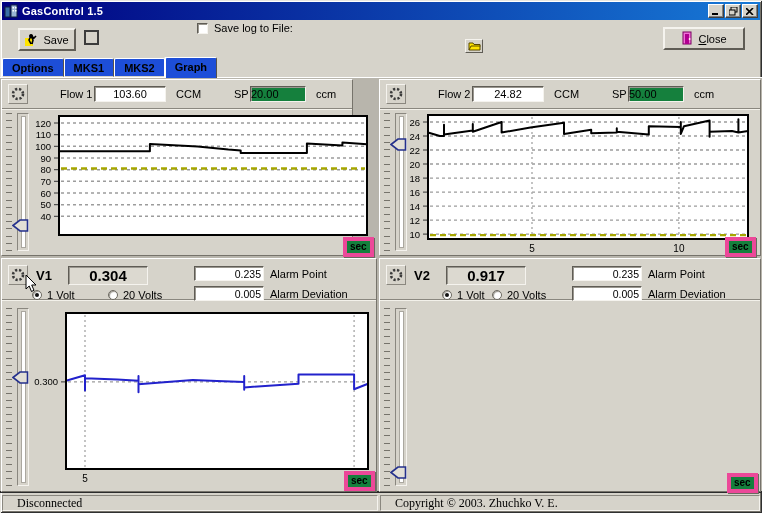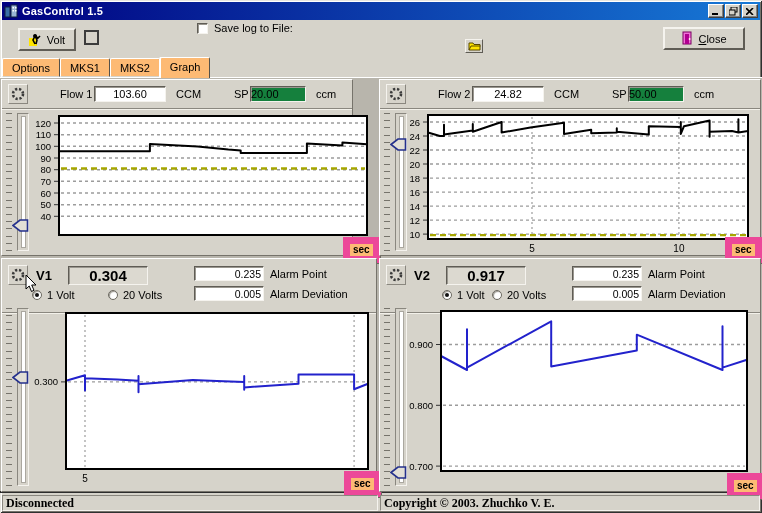--- a/index.html
+++ b/index.html
@@ -33,38 +33,38 @@
   #savelog-label { position:absolute; left:214px; top:22px; }
   #file-input { position:absolute; left:196px; top:37px; width:268px; height:17px;
     border:1px solid; border-color:#5f5c55 #f5f3ee #f5f3ee #5f5c55; box-shadow: inset 1px 1px 0 #9a978f;
     font-family:"Liberation Sans",sans-serif; font-size:11px; padding:0 3px; background:#fff; }
   #folder-btn { position:absolute; left:465px; top:39px; width:18px; height:14px;
     border:1px solid; border-color:#f5f3ee #5f5c55 #5f5c55 #f5f3ee; background:#d6d3ca;
     display:flex; align-items:center; justify-content:center; padding:0; }
 
   
   .tabbar { position:absolute; left:2px; top:57px; height:20px; display:flex; }
-  .tab { height:19px; margin-top:1px; padding:3px 9px 0 9px; background:#fdba74;
-    border:1px solid; border-color:#fff #55524b #d6d3ca #fff; border-top-left-radius:2px; border-top-right-radius:2px; }
+  .tab { height:19px; margin-top:1px; padding:3px 9px 0 9px; background:#1d4ed8;
+    border:1px solid; border-color:#fff #55524b #d6d3ca #fff; border-top-left-radius:2px; border-top-right-radius:2px;font-weight:bold; }
   .tab.active { height:21px; margin-top:0; z-index:5; padding-top:3px;
     box-shadow:-1px 0 0 #fff; border-bottom:0; }
 
   
   .main { position:absolute; left:0; top:77px; width:762px; height:416px; background:#b8b5ac;
     border-top:1px solid #fff; border-bottom:2px solid #2c2c2c; }
 
   .quad { position:absolute; background:#d6d3ca; border:1px solid; border-color:#fff #76736b #76736b #fff; }
   #q-flow1 { left:1px; top:79px; width:352px; height:177px; }
   #q-flow2 { left:379px; top:79px; width:382px; height:177px; }
   #q-v1 { left:1px; top:258px; width:376px; height:234px; }
   #q-v2 { left:379px; top:258px; width:382px; height:234px; }
 
   .q-header { position:absolute; left:0; top:0; right:0; border-bottom:1px solid #8a877f; box-shadow:0 1px 0 #f3f1ea; }
   .q-header.flow { height:29px; }
-  .q-header.volt { height:54px; }
+  .q-header.volt { height:41px; }
 
   .gauge-wrap { position:absolute; left:6px; top:4px; width:20px; height:20px;
     border:1px solid; border-color:#f5f3ee #8a877f #8a877f #f5f3ee; display:flex; align-items:center; justify-content:center; }
   .q-header.volt .gauge-wrap { top:6px; }
 
   .hdr-label { position:absolute; top:8px; font-size:11px; }
   .flow .hdr-label { left:58px; }
   .v-label { position:absolute; left:34px; top:9px; font-weight:bold; font-size:13px; }
 
   .flow-value { position:absolute; left:92px; top:6px; width:72px; height:16px; text-align:center;
@@ -103,31 +103,31 @@
   .vslider .tick { position:absolute; left:2px; width:6px; height:1px; background:#76736b; }
   .vslider .thumb { position:absolute; left:8px; width:17px; height:13px; }
 
   
   .chart { position:absolute; }
   #q-flow1 .chart { left:13px; top:32px; width:354px; height:143px; }
   #q-flow2 .chart { left:4px;  top:31px; width:366px; height:148px; }
   #q-v1 .chart { left:20px; top:50px; width:348px; height:180px; }
   #q-v2 .chart { left:17px; top:48px; width:352px; height:184px; }
 
-  .sec-badge { position:absolute; background:#fdba74; border:7px solid #ec4899; box-shadow:1px 1px 0 #6b685f;
+  .sec-badge { position:absolute; background:#15803d; border:4px solid #ec4899; box-shadow:1px 1px 0 #6b685f;
     font-weight:bold; font-size:10px; padding:0 3px; line-height:12px; }
   #q-flow1 .sec-badge { left:341px; top:157px; }
   #q-flow2 .sec-badge { left:345px; top:157px; }
   #q-v1 .sec-badge { left:342px; top:212px; }
   #q-v2 .sec-badge { left:347px; top:214px; }
 
   
   .statusbar { position:absolute; left:2px; top:495px; width:758px; height:16px; display:flex; gap:2px; }
   .status-panel { border:1px solid; border-color:#8a877f #f5f3ee #f5f3ee #8a877f; background:#d6d3ca;
-    font-family:"Liberation Serif",serif; font-weight:bold; font-size:12px; line-height:14px; padding:0 3px; }
+    font-family:"Liberation Serif",serif; font-weight:normal; font-size:12px; line-height:14px; padding:0 14px; }
   .status-panel.left { width:376px; }
   .status-panel.right { flex:1; }
 
   .cursor { position:absolute; left:25px; top:274px; z-index:99; pointer-events:none; }
 </style>
 </head>
 <body>
 
 <div class="window">
 
@@ -162,21 +162,21 @@
         </button>
     </span>
   </div>
 
   <button class="btn raised" id="start-btn">
     <span><svg width="13" height="14">
           <rect x="0" y="6" width="8" height="8" fill="#ffe400"></rect>
           <path d="M6 2 a2 2 0 1 0 0.1 0 Z" fill="#000"></path>
           <path d="M6 4 L4 8 L6 12 M6 4 L9 6 L11 4 M6 4 L8 8 L7 12" stroke="#000" stroke-width="1.6" fill="none"></path>
         </svg></span>
-    <span>Volt</span>
+    <span>Save</span>
   </button>
   <span id="stop-square"></span>
 
   <span class="checkbox"></span>
   <span id="savelog-label">Save log to File:</span>
   <button id="folder-btn">
     <span><svg width="13" height="10">
           <path d="M1 2 L5 2 L6 3.5 L12 3.5 L12 9 L1 9 Z" fill="#ffe400" stroke="#5a4a00"></path>
           <path d="M1 9 L3 5 L12.5 5" fill="none" stroke="#5a4a00"></path>
         </svg></span>
@@ -463,34 +463,20 @@
         <div class="tick" style="top:141.6px"></div>
         <div class="tick" style="top:148.7px"></div>
         <div class="tick" style="top:155.8px"></div>
         <div class="tick" style="top:162.8px"></div>
         <div class="tick" style="top:169.9px"></div>
         <div class="tick" style="top:177.0px"></div>
         <svg class="thumb" style="top:158.4px" width="17" height="13">
           <path d="M1 6.5 L8 1 L15.5 1 L15.5 12 L8 12 Z" fill="#e2dfd6" stroke="#24308c" stroke-width="1.6"></path>
         </svg>
       </div>
-    <div class="chart"><svg width="352" height="184" font-family="Liberation Sans, sans-serif">
-          <rect x="44" y="4" width="306" height="160" fill="#ffffff" stroke="none"></rect>
-          <line x1="46" x2="348" y1="37.5" y2="37.5" stroke="#9c9c9c" stroke-width="1.4" stroke-dasharray="3,3"></line>
-          <line x1="39" x2="44" y1="37.5" y2="37.5" stroke="#333" stroke-width="1"></line>
-          <text x="36" y="41" text-anchor="end" font-size="9.5" fill="#000">0.900</text>
-          <line x1="46" x2="348" y1="98.3" y2="98.3" stroke="#9c9c9c" stroke-width="1.4" stroke-dasharray="3,3"></line>
-          <line x1="39" x2="44" y1="98.3" y2="98.3" stroke="#333" stroke-width="1"></line>
-          <text x="36" y="101.8" text-anchor="end" font-size="9.5" fill="#000">0.800</text>
-          <line x1="46" x2="348" y1="159.1" y2="159.1" stroke="#9c9c9c" stroke-width="1.4" stroke-dasharray="3,3"></line>
-          <line x1="39" x2="44" y1="159.1" y2="159.1" stroke="#333" stroke-width="1"></line>
-          <text x="36" y="162.6" text-anchor="end" font-size="9.5" fill="#000">0.700</text>
-          <polyline points="44.0,49.0 70.0,63.0 70.0,22.3 70.0,60.6 154.2,14.3 154.2,59.4 239.8,43.5 239.8,27.7 325.5,63.0 325.5,19.2 325.5,60.6 350.0,52.7" fill="none" stroke="#2222cc" stroke-width="2" stroke-linejoin="round"></polyline>
-          <rect x="44" y="4" width="306" height="160" fill="none" stroke="#000" stroke-width="2"></rect>
-        </svg></div>
     <span class="sec-badge">sec</span>
   </div>
 
   <div class="statusbar">
     <span class="status-panel left">Disconnected</span>
     <span class="status-panel right">Copyright © 2003. Zhuchko V. E.</span>
   </div>
 
   <span class="cursor">
     <svg width="14" height="20">

